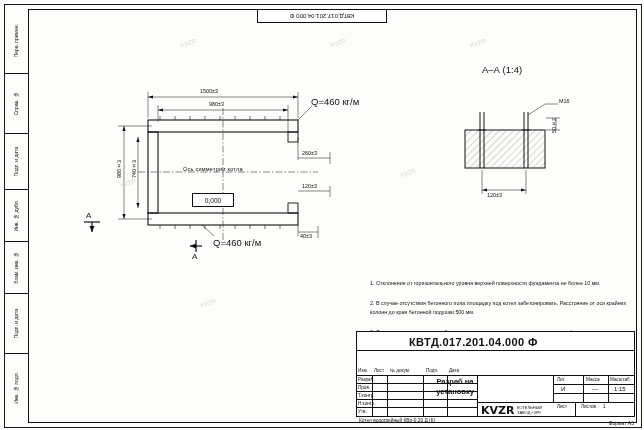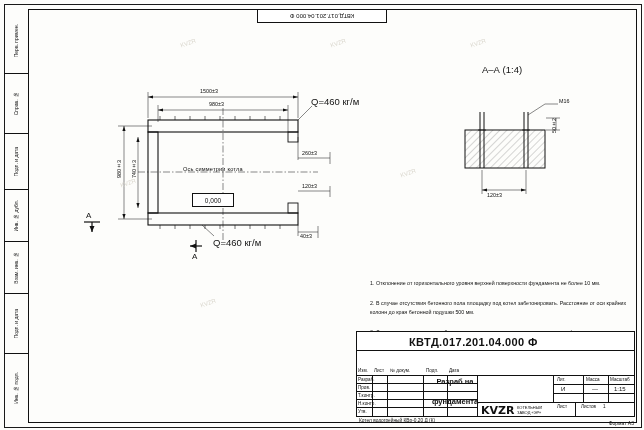--- a/index.html
+++ b/index.html
@@ -228,21 +228,21 @@
     <div class="tb-line" style="left:218px;top:70px;width:1px;height:14px;"></div>
 
     <div class="tb-line" style="left:15px;top:43px;width:1px;height:41px;"></div>
     <div class="tb-line" style="left:30px;top:43px;width:1px;height:41px;"></div>
     <div class="tb-line" style="left:66px;top:43px;width:1px;height:41px;"></div>
     <div class="tb-line" style="left:90px;top:43px;width:1px;height:41px;"></div>
 
     <div class="tb-big" style="left:52px;top:4px;">КВТД.017.201.04.000 Ф</div>
 
     <div class="tb-mid" style="left:0;top:45px;width:196px;font-weight:bold;">Разраб на</div>
-    <div class="tb-mid" style="left:0;top:65px;width:196px;font-weight:bold;">фундамента</div>
+    <div class="tb-mid" style="left:0;top:55px;width:196px;font-weight:bold;">установку</div>
 
     <div class="tb-txt" style="left:1px;top:36px;">Изм.</div>
     <div class="tb-txt" style="left:17px;top:36px;">Лист</div>
     <div class="tb-txt" style="left:33px;top:36px;">№ докум.</div>
     <div class="tb-txt" style="left:69px;top:36px;">Подп.</div>
     <div class="tb-txt" style="left:92px;top:36px;">Дата</div>
 
     <div class="tb-txt" style="left:1px;top:45px;">Разраб.</div>
     <div class="tb-txt" style="left:1px;top:53px;">Пров.</div>
     <div class="tb-txt" style="left:1px;top:61px;">Т.контр.</div>

